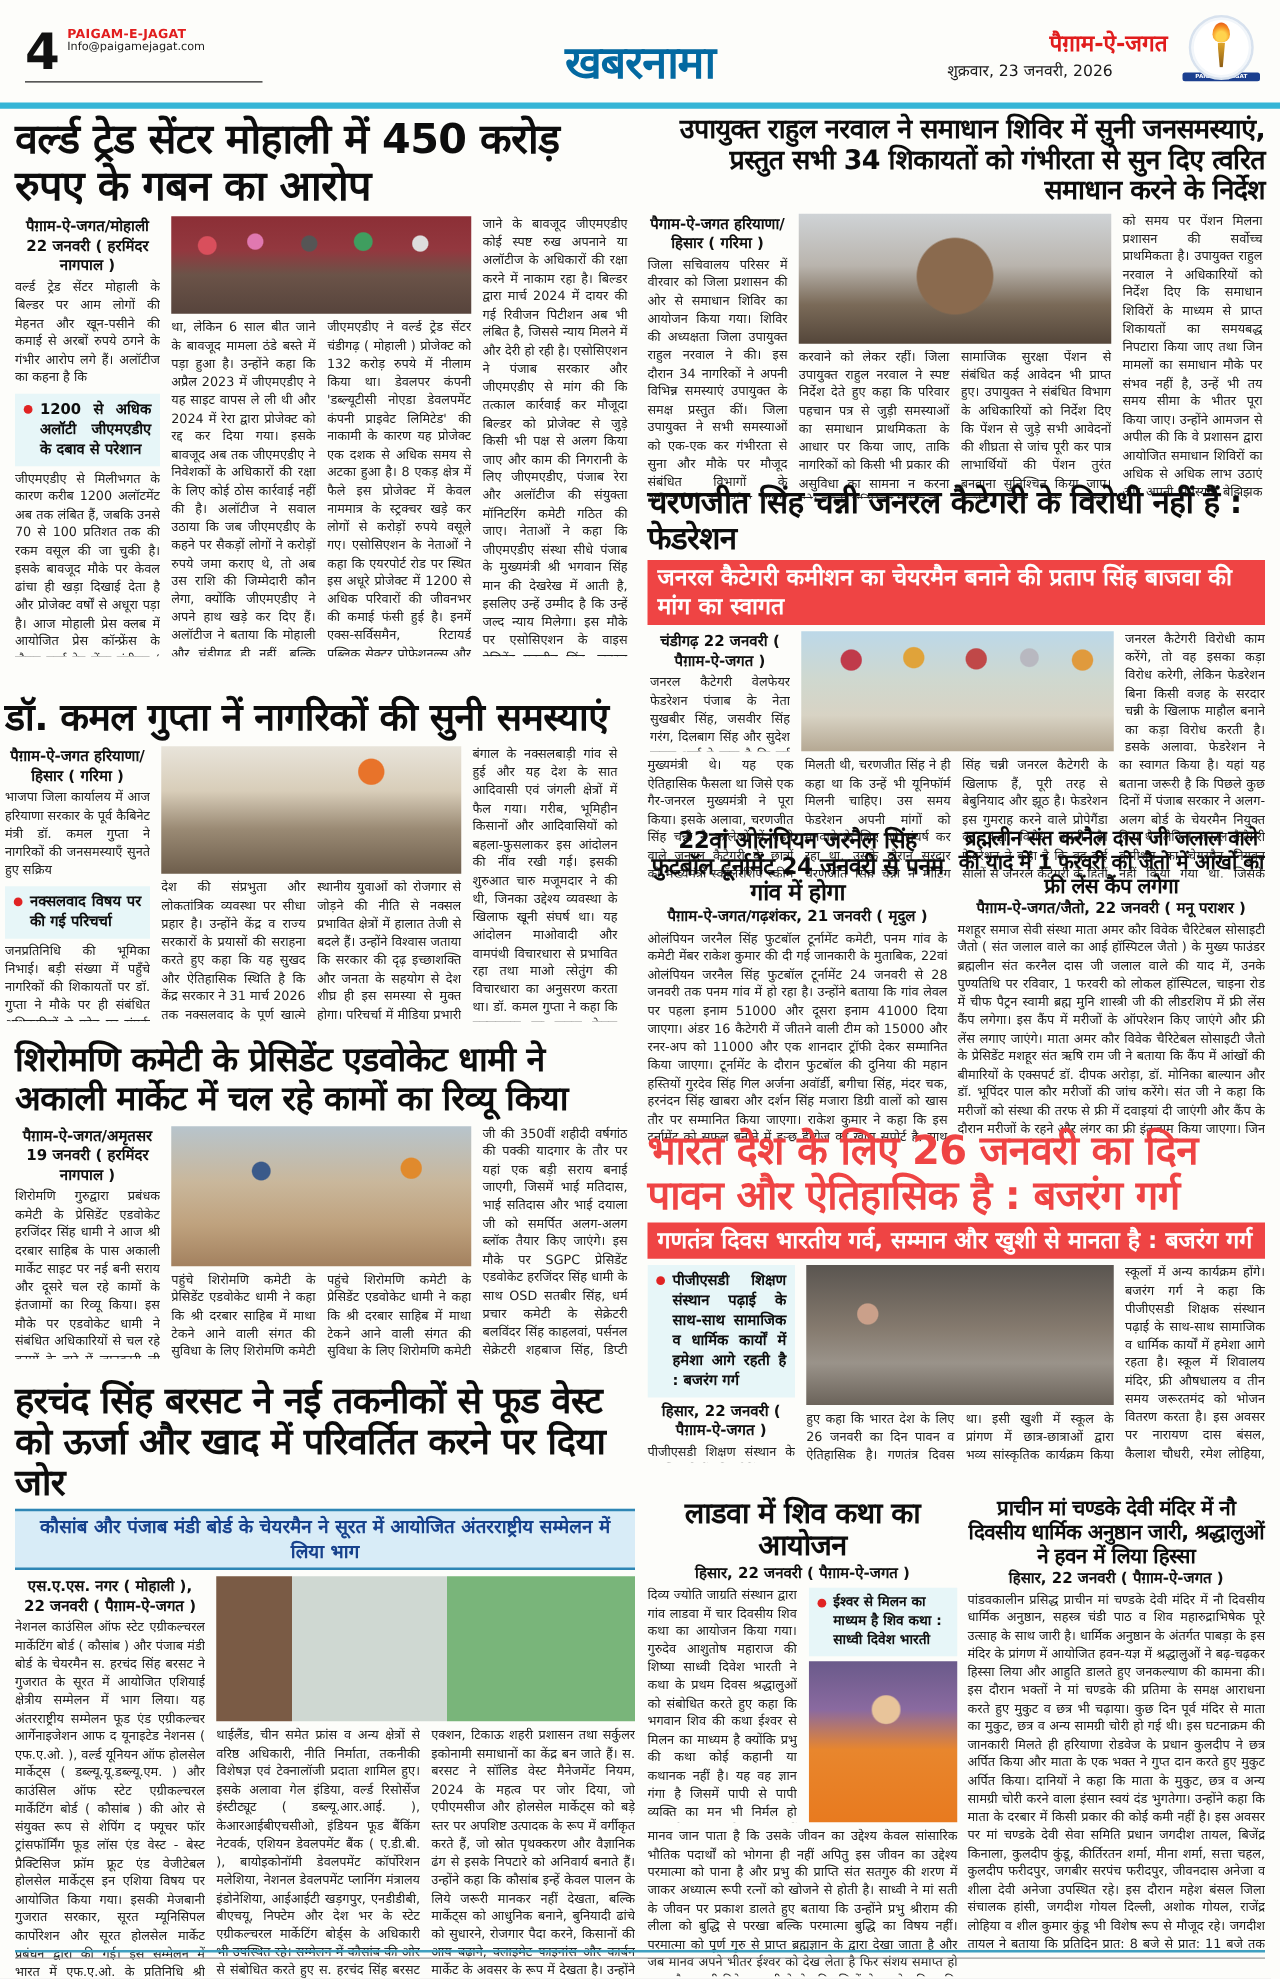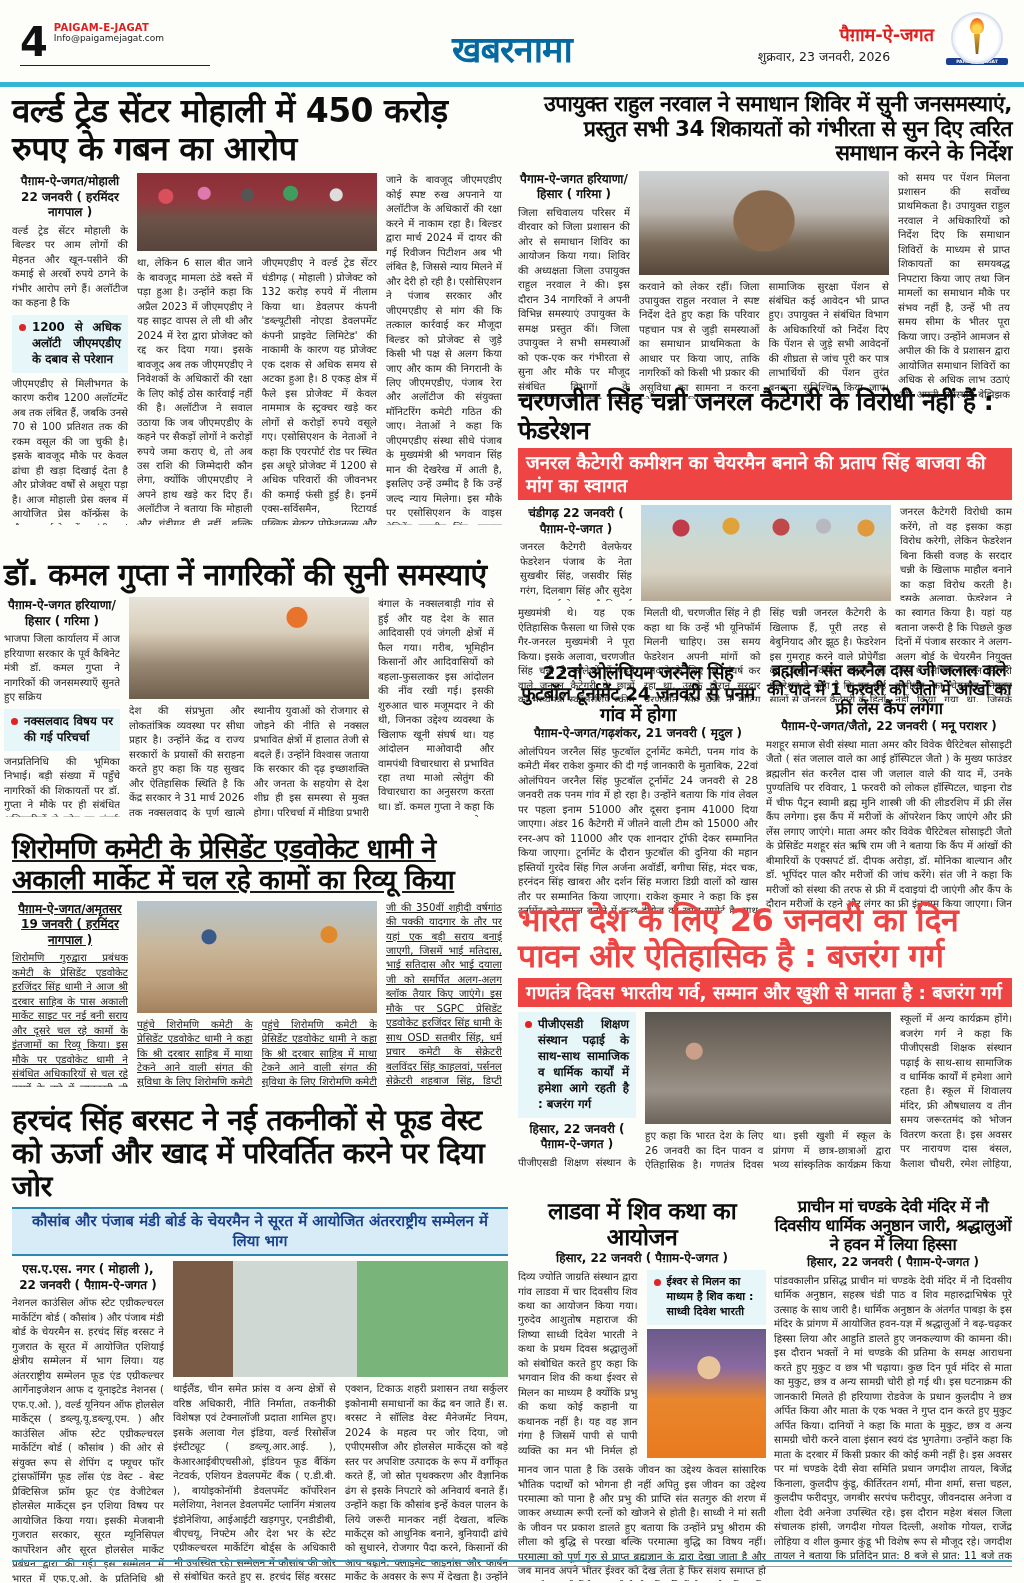--- a/index.html
+++ b/index.html
@@ -195,21 +195,21 @@
     <div class="byline">पैग़ाम-ऐ-जगत/गढ़शंकर, 21 जनवरी ( मृदुल )</div>
     <div class="body-txt" style="height:168px;">ओलंपियन जरनैल सिंह फुटबॉल टूर्नामेंट कमेटी, पनम गांव के कमेटी मेंबर राकेश कुमार की दी गई जानकारी के मुताबिक, 22वां ओलंपियन जरनैल सिंह फुटबॉल टूर्नामेंट 24 जनवरी से 28 जनवरी तक पनम गांव में हो रहा है। उन्होंने बताया कि गांव लेवल पर पहला इनाम 51000 और दूसरा इनाम 41000 दिया जाएगा। अंडर 16 कैटेगरी में जीतने वाली टीम को 15000 और रनर-अप को 11000 और एक शानदार ट्रॉफी देकर सम्मानित किया जाएगा। टूर्नामेंट के दौरान फुटबॉल की दुनिया की महान हस्तियों गुरदेव सिंह गिल अर्जना अवॉर्डी, बगीचा सिंह, मंदर चक, हरनंदन सिंह खाबरा और दर्शन सिंह मजारा डिग्री वालों को खास तौर पर सम्मानित किया जाएगा। राकेश कुमार ने कहा कि इस टूर्नामेंट को सफल बनाने में हऱ्छू हीरोज का खास सपोर्ट है, साथ ही हरप्रीत सिंह बैंस, अमनदीप सिंह, हर्ष मोहन सिंह ढिल्लों, परमजीत सिंह संघा, मनजीत सिंह कोच, बलबीर सिंह साहित और दूसरे फुटबॉल लवर्स का भी खास सपोर्ट है।</div>
   </div>
 
   <div class="abs" style="left:766px;top:662px;width:246px;height:236px;">
     <div class="hl" style="font-size:16.5px;text-align:center;">ब्रह्मलीन संत करनैल दास जी जलाल वाले की याद में 1 फरवरी को जैतो में आंखों का फ्री लेंस कैंप लगेगा</div>
     <div class="byline">पैग़ाम-ऐ-जगत/जैतो, 22 जनवरी ( मनू पराशर )</div>
     <div class="body-txt" style="height:172px;">मशहूर समाज सेवी संस्था माता अमर कौर विवेक चैरिटेबल सोसाइटी जैतो ( संत जलाल वाले का आई हॉस्पिटल जैतो ) के मुख्य फाउंडर ब्रह्मलीन संत करनैल दास जी जलाल वाले की याद में, उनके पुण्यतिथि पर रविवार, 1 फरवरी को लोकल हॉस्पिटल, चाइना रोड में चीफ पैट्रन स्वामी ब्रह्म मुनि शास्त्री जी की लीडरशिप में फ्री लेंस कैंप लगेगा। इस कैंप में मरीजों के ऑपरेशन किए जाएंगे और फ्री लेंस लगाए जाएंगे। माता अमर कौर विवेक चैरिटेबल सोसाइटी जैतो के प्रेसिडेंट मशहूर संत ऋषि राम जी ने बताया कि कैंप में आंखों की बीमारियों के एक्सपर्ट डॉ. दीपक अरोड़ा, डॉ. मोनिका बाल्यान और डॉ. भूपिंदर पाल कौर मरीजों की जांच करेंगे। संत जी ने कहा कि मरीजों को संस्था की तरफ से फ्री में दवाइयां दी जाएंगी और कैंप के दौरान मरीजों के रहने और लंगर का फ्री इंतजाम किया जाएगा। जिन मरीजों की सर्जरी होगी, उन्हें अपने आधार कार्ड की दो फोटोकॉपी लानी होंगी। इस मौके पर माता रजनी देवी विवेक आश्रम जैतो, मेजर सिंह गोंदारा, जसविंदर सिंह पटवारी, सुरजीत सिंह अरोड़ा रोरी कपूरा, सतविंदर पाल सिंह अंगरोइया मौजूद थे।</div>
   </div>
 
-  <div class="abs" style="left:12px;top:834px;width:496px;height:266px;text-decoration:underline;">
+  <div class="abs" style="left:12px;top:834px;width:496px;height:266px;">
     <div class="hl" style="font-size:27px;">शिरोमणि कमेटी के प्रेसिडेंट एडवोकेट धामी ने अकाली मार्केट में चल रहे कामों का रिव्यू किया</div>
     <div class="cols" style="margin-top:5px;height:186px;">
       <div class="col" style="flex:0 0 116px;">
         <div class="byline">पैग़ाम-ऐ-जगत/अमृतसर 19 जनवरी ( हरमिंदर नागपाल )</div>
         <span>शिरोमणि गुरुद्वारा प्रबंधक कमेटी के प्रेसिडेंट एडवोकेट हरजिंदर सिंह धामी ने आज श्री दरबार साहिब के पास अकाली मार्केट साइट पर नई बनी सराय और दूसरे चल रहे कामों के इंतजामों का रिव्यू किया। इस मौके पर एडवोकेट धामी ने संबंधित अधिकारियों से चल रहे कामों के बारे में जानकारी ली और उन्हें जरूरी निर्देश भी दिए। उन्होंने अधिकारियों से कहा कि वे काम समय पर पूरा करें। शिरोमणि कमेटी के अधिकारियों के साथ चल रहे कामों को देखने</span>
       </div>
       <div style="flex:0 0 240px;display:flex;flex-direction:column;gap:5px;">
         <div class="ph ph-market" style="height:112px;"></div>
         <div class="cols" style="flex:1;overflow:hidden;">
           <div class="col">पहुंचे शिरोमणि कमेटी के प्रेसिडेंट एडवोकेट धामी ने कहा कि श्री दरबार साहिब में माथा टेकने आने वाली संगत की सुविधा के लिए शिरोमणि कमेटी ने कुछ समय पहले इस जगह पर संगत के ठहरने के लिए सराय और मार्केट का नींव पत्थर रखा था, जिसका काम तेजी से चल रहा है। उन्होंने कहा कि श्री गुरु तेग बहादुर साहिब</div>

